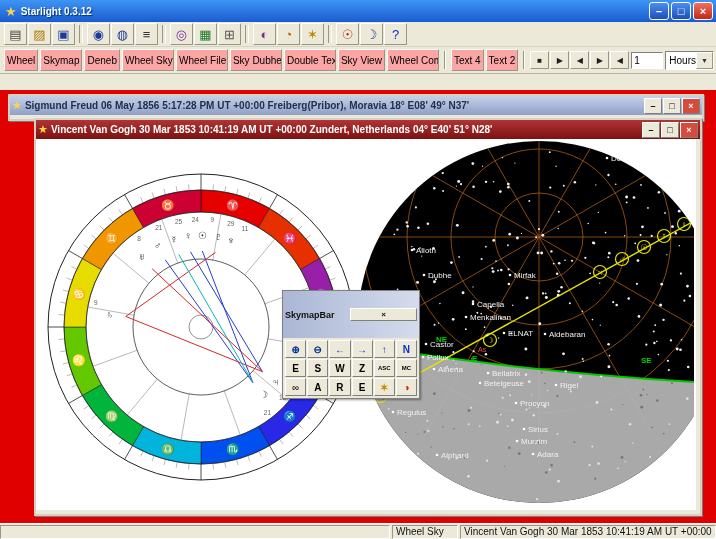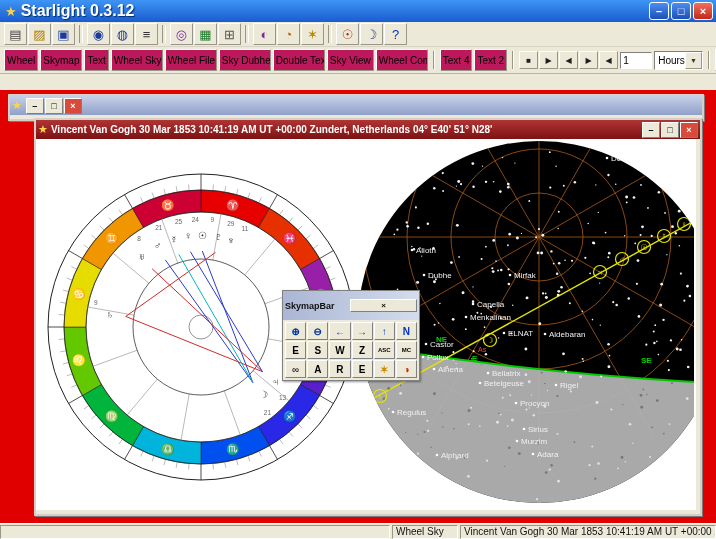--- a/index.html
+++ b/index.html
@@ -4,41 +4,41 @@
 <style>
   html,body{margin:0;padding:0;background:#555;}
   #app{position:relative;width:716px;height:539px;background:#ece9d8;overflow:hidden;
        font-family:"Liberation Sans",sans-serif;font-size:11px;color:#000;}
   svg{font-family:"Liberation Sans",sans-serif;}
 
   
   .titlebar{height:22px;display:flex;align-items:center;padding:0 3px;
     background:linear-gradient(180deg,var(--main-tb-a),var(--main-tb-b));}
   .app-icon{color:#ffd24a;font-size:13px;margin:0 4px 0 2px;}
-  .title-text{color:#fff;font-weight:bold;font-size:16px;flex:1;text-shadow:1px 1px 1px #00306a;}
+  .title-text{color:#fff;font-weight:bold;font-size:10px;flex:1;text-shadow:1px 1px 1px #00306a;}
   .tb-buttons{display:flex;gap:2px;}
   .tbtn{width:18px;height:16px;display:flex;align-items:center;justify-content:center;
     color:#fff;font-size:11px;font-weight:bold;border-radius:3px;border:1px solid #fff;
     background:linear-gradient(180deg,#4d8df0,#1c50b8);cursor:default;}
   .tbtn.close{background:linear-gradient(180deg,#f07060,#c22818);}
 
   
   .menubar{height:18px;display:flex;align-items:center;background:#ece9d8;border-bottom:1px solid #d8d4c4;padding-left:2px;}
   .menu-item{padding:1px 7px;cursor:default;}
 
   
   .toolbar1{height:24px;display:flex;align-items:center;gap:1px;background:#ece9d8;
     border-bottom:1px solid #d8d4c4;padding-left:4px;}
   .tb-icon-btn{width:21px;height:20px;display:flex;align-items:center;justify-content:center;
     font-size:13px;background:#ece9d8;border:1px solid;border-color:#fff #9a9687 #9a9687 #fff;border-radius:1px;}
   .tb-sep{width:2px;height:18px;margin:0 3px;border-left:1px solid #9a9687;border-right:1px solid #fff;}
   .toolbar2{height:26px;display:flex;align-items:center;gap:2px;background:#ece9d8;
     border-bottom:1px solid #b8b4a4;padding-left:4px;}
   .view-btn{height:20px;max-width:46px;overflow:hidden;white-space:nowrap;display:flex;align-items:center;
-    padding:0 2px;font-size:10px;background:#be185d;border:1px solid;border-color:#fff #9a9687 #9a9687 #fff;}
+    padding:0 2px;font-size:10px;background:#fca5a5;border:1px solid;border-color:#fff #9a9687 #9a9687 #fff;}
   .vcr-btn{width:17px;height:16px;display:flex;align-items:center;justify-content:center;font-size:8px;
     background:#ece9d8;border:1px solid;border-color:#fff #9a9687 #9a9687 #fff;color:#202020;}
   .step-input{width:26px;height:15px;font-size:10px;border:1px solid;border-color:#808080 #fff #fff #808080;
     background:#fff;padding:0 2px;font-family:"Liberation Sans",sans-serif;}
   .combo{width:72px;height:17px;background:#fff;border:1px solid;border-color:#808080 #fff #fff #808080;
     display:flex;align-items:center;font-size:10px;}
   .combo .combo-text{flex:1;padding-left:3px;overflow:hidden;white-space:nowrap;}
   .combo .combo-arrow{width:15px;height:15px;background:#ece9d8;border:1px solid;
     border-color:#fff #9a9687 #9a9687 #fff;display:flex;align-items:center;justify-content:center;font-size:7px;color:#333;}
 
@@ -56,21 +56,21 @@
     border-color:#fff #808080 #808080 #fff;}
   .cbtn.red{background:#d84a3a;color:#fff;}
   .vg-content{display:flex;background:#fff;width:660px;height:371px;}
   .wheel-pane{width:320px;height:371px;background:#fff;}
   .sky-pane{width:340px;height:371px;background:#fff;overflow:hidden;}
 
   
   .skymapbar{position:absolute;left:282px;top:200px;width:136px;background:#ece9d8;
     border:1px solid #808080;box-shadow:1px 1px 2px rgba(0,0,0,.4);}
   .smb-title{height:29px;display:flex;align-items:center;background:linear-gradient(90deg,#aab6d4,#d4dcec);
-    padding:0 2px;font-size:9px;font-weight:bold;color:#111;}
+    padding:9px 2px;font-size:9px;font-weight:bold;color:#111;}
   .smb-title span{flex:1;}
   .smb-close{width:11px;height:11px;background:#ece9d8;border:1px solid;border-color:#fff #808080 #808080 #fff;
     display:flex;align-items:center;justify-content:center;font-size:8px;font-weight:bold;}
   .smb-body{padding:2px;display:flex;flex-direction:column;gap:1px;}
   .smb-row{display:flex;gap:1px;}
   .smb-btn{width:20px;height:16px;display:flex;align-items:center;justify-content:center;font-size:10px;
     font-weight:bold;background:#ece9d8;border:1px solid;border-color:#fff #808080 #808080 #fff;}
 
   
   .statusbar{position:absolute;left:0;bottom:0;width:716px;height:16px;background:#ece9d8;
@@ -146,21 +146,21 @@
       </span>
       <span class="tb-icon-btn">
         <span style="color: rgb(0, 51, 204);">?</span>
       </span>
     </div>
 
   <div class="toolbar2">
     <span id="view-buttons" style="display:flex;gap:2px;">
         <span class="view-btn">Wheel</span>
         <span class="view-btn">Skymap</span>
-        <span class="view-btn">Text</span>
+        <span class="view-btn">Deneb</span>
         <span class="view-btn">Wheel Sky</span>
         <span class="view-btn">Wheel File</span>
         <span class="view-btn">Sky Dubhe</span>
         <span class="view-btn">Double Text</span>
         <span class="view-btn">Sky View</span>
         <span class="view-btn">Wheel Comb</span>
       </span>
     <span class="tb-sep"></span>
     <span id="text-buttons" style="display:flex;gap:2px;">
         <span class="view-btn">Text 4</span>
@@ -183,20 +183,21 @@
     <span id="extra-buttons" style="display:flex;gap:2px;">
         <span class="tb-icon-btn" style="color: rgb(194, 34, 34); font-size: 12px;">✶</span>
       </span>
   </div>
 
   <div class="mdi" id="mdi">
 
     <div class="child-window" style="left:8px;top:4px;width:692px;height:23px;">
       <div class="child-titlebar inactive">
         <span class="child-icon">★</span>
+        <span class="child-title-text">Sigmund Freud 06 May 1856 5:17:28 PM UT +00:00 Freiberg(Pribor), Moravia 18° E08' 49° N37'</span>
         <span class="cbtn">–</span>
         <span class="cbtn">□</span>
         <span class="cbtn red">×</span>
       </div>
     </div>
 
     <div class="child-window" style="left:34px;top:28px;width:664px;height:394px;">
       <div class="child-titlebar active">
         <span class="child-icon">★</span>
         <span class="child-title-text">Vincent Van Gogh 30 Mar 1853 10:41:19 AM UT +00:00 Zundert, Netherlands 04° E40' 51° N28'</span>

